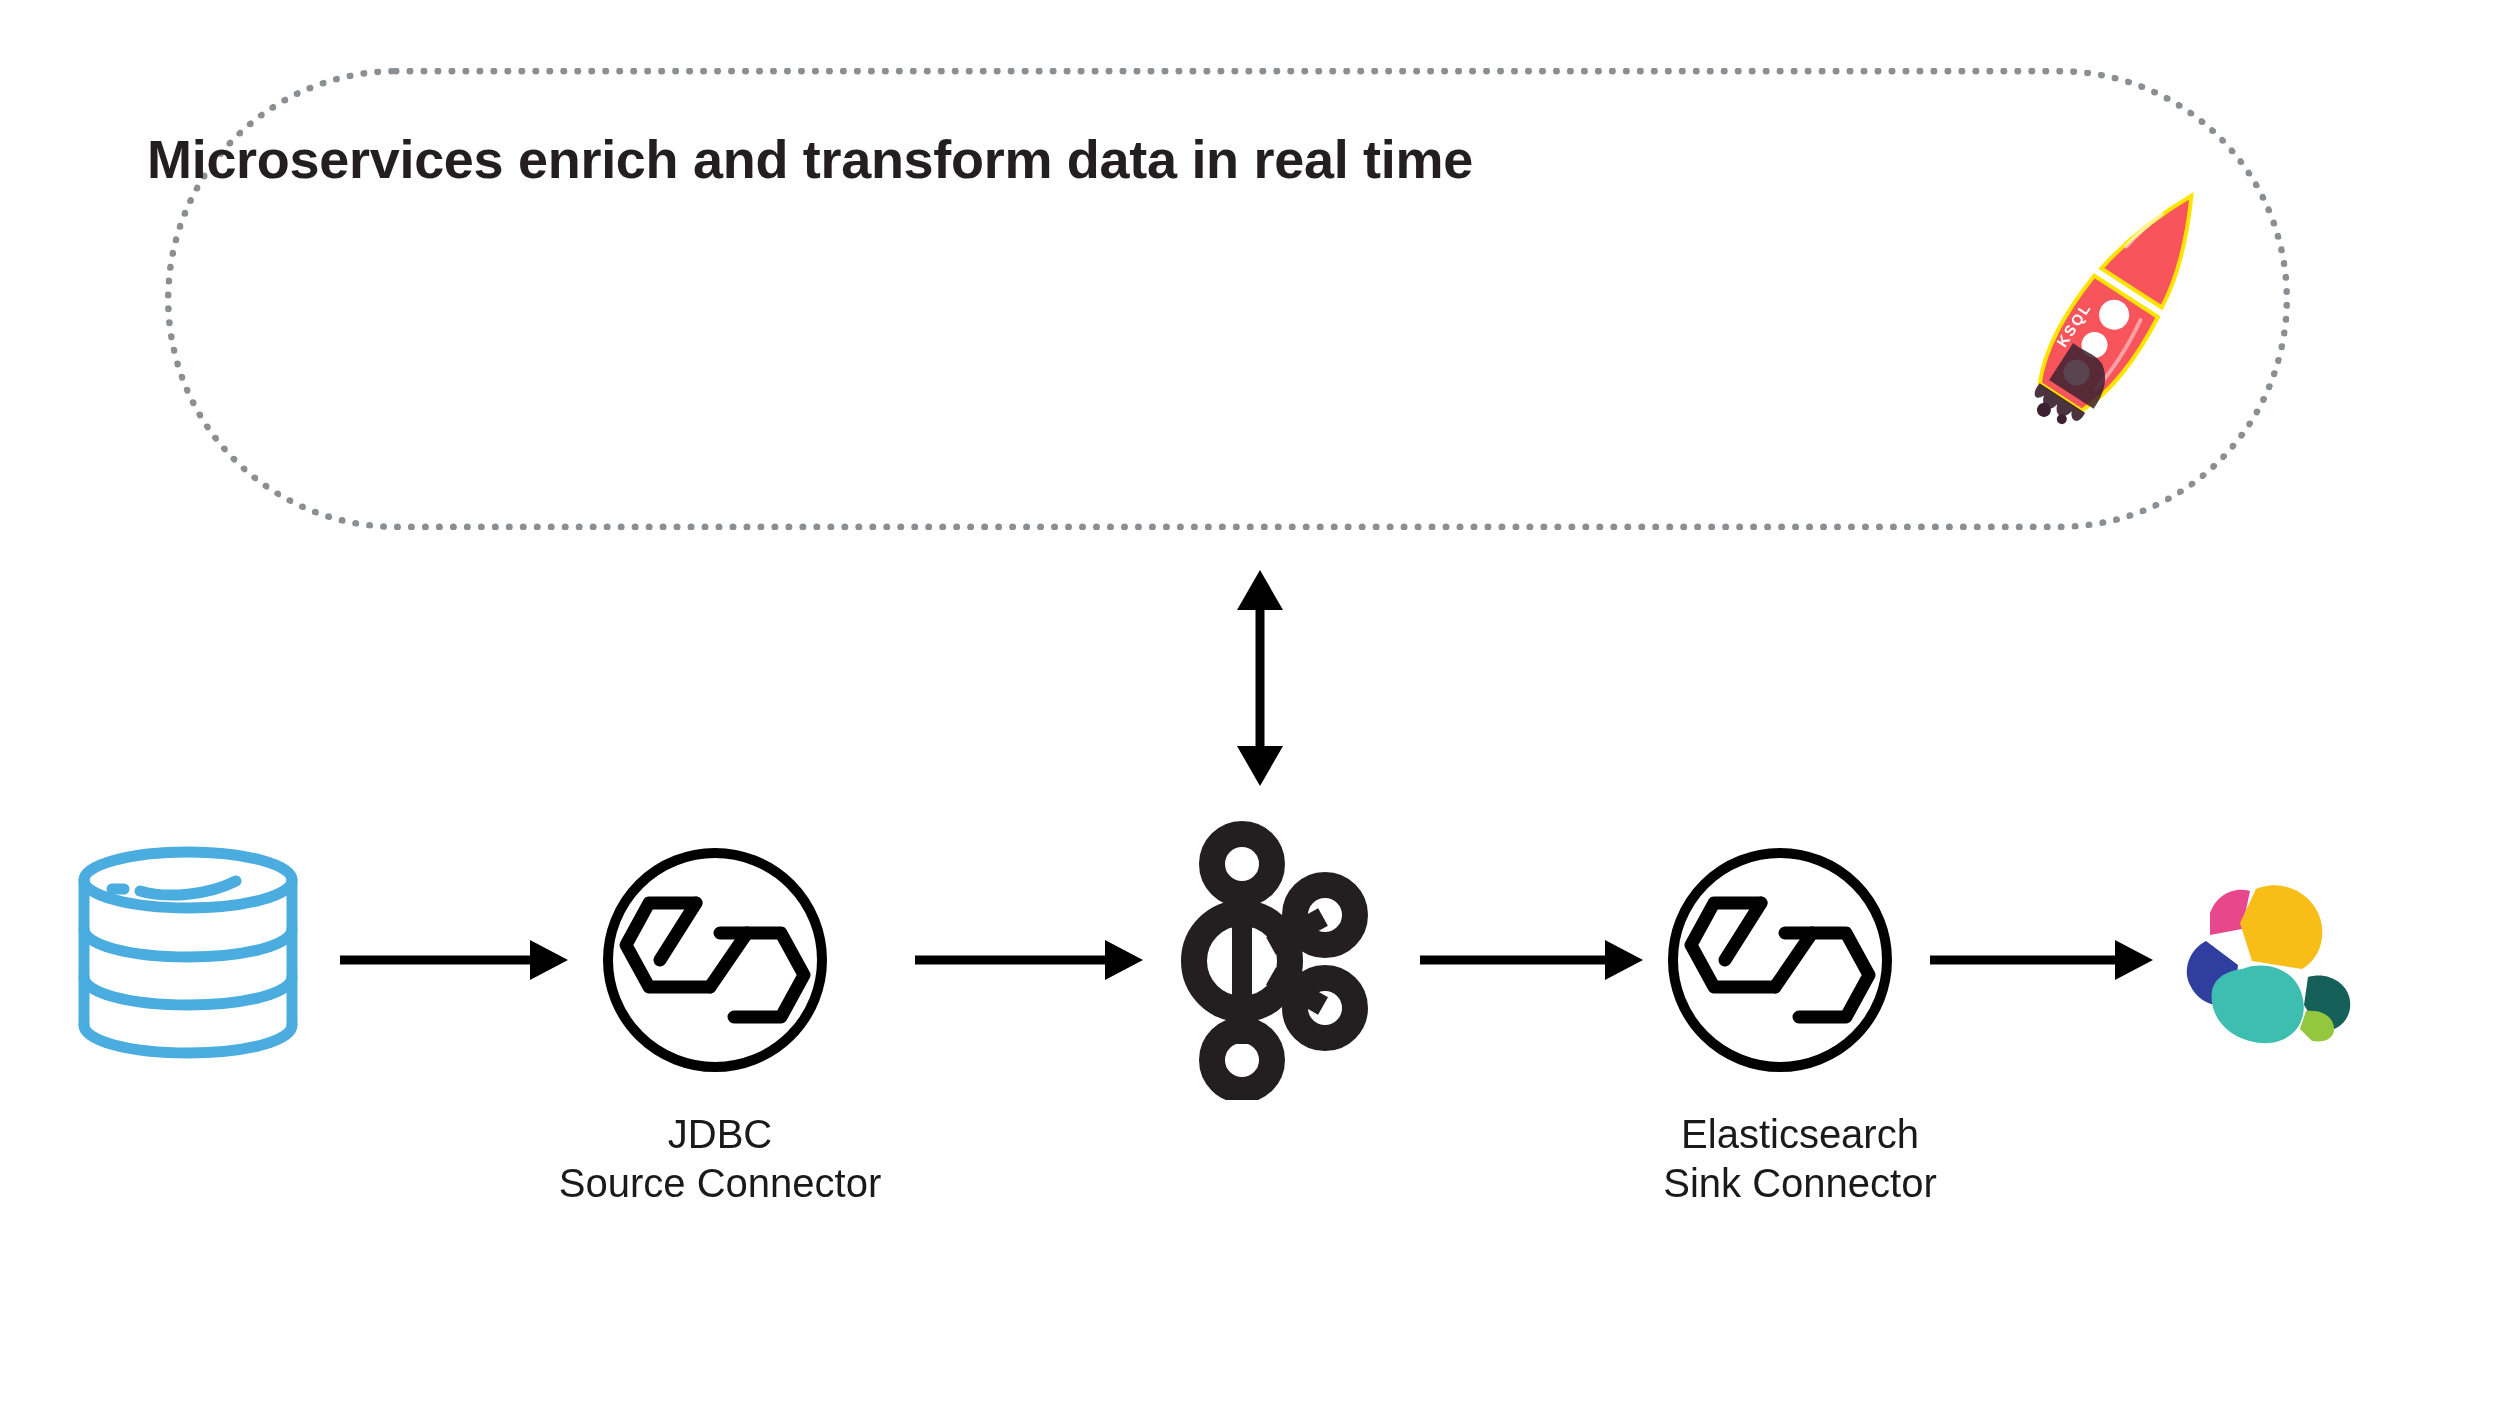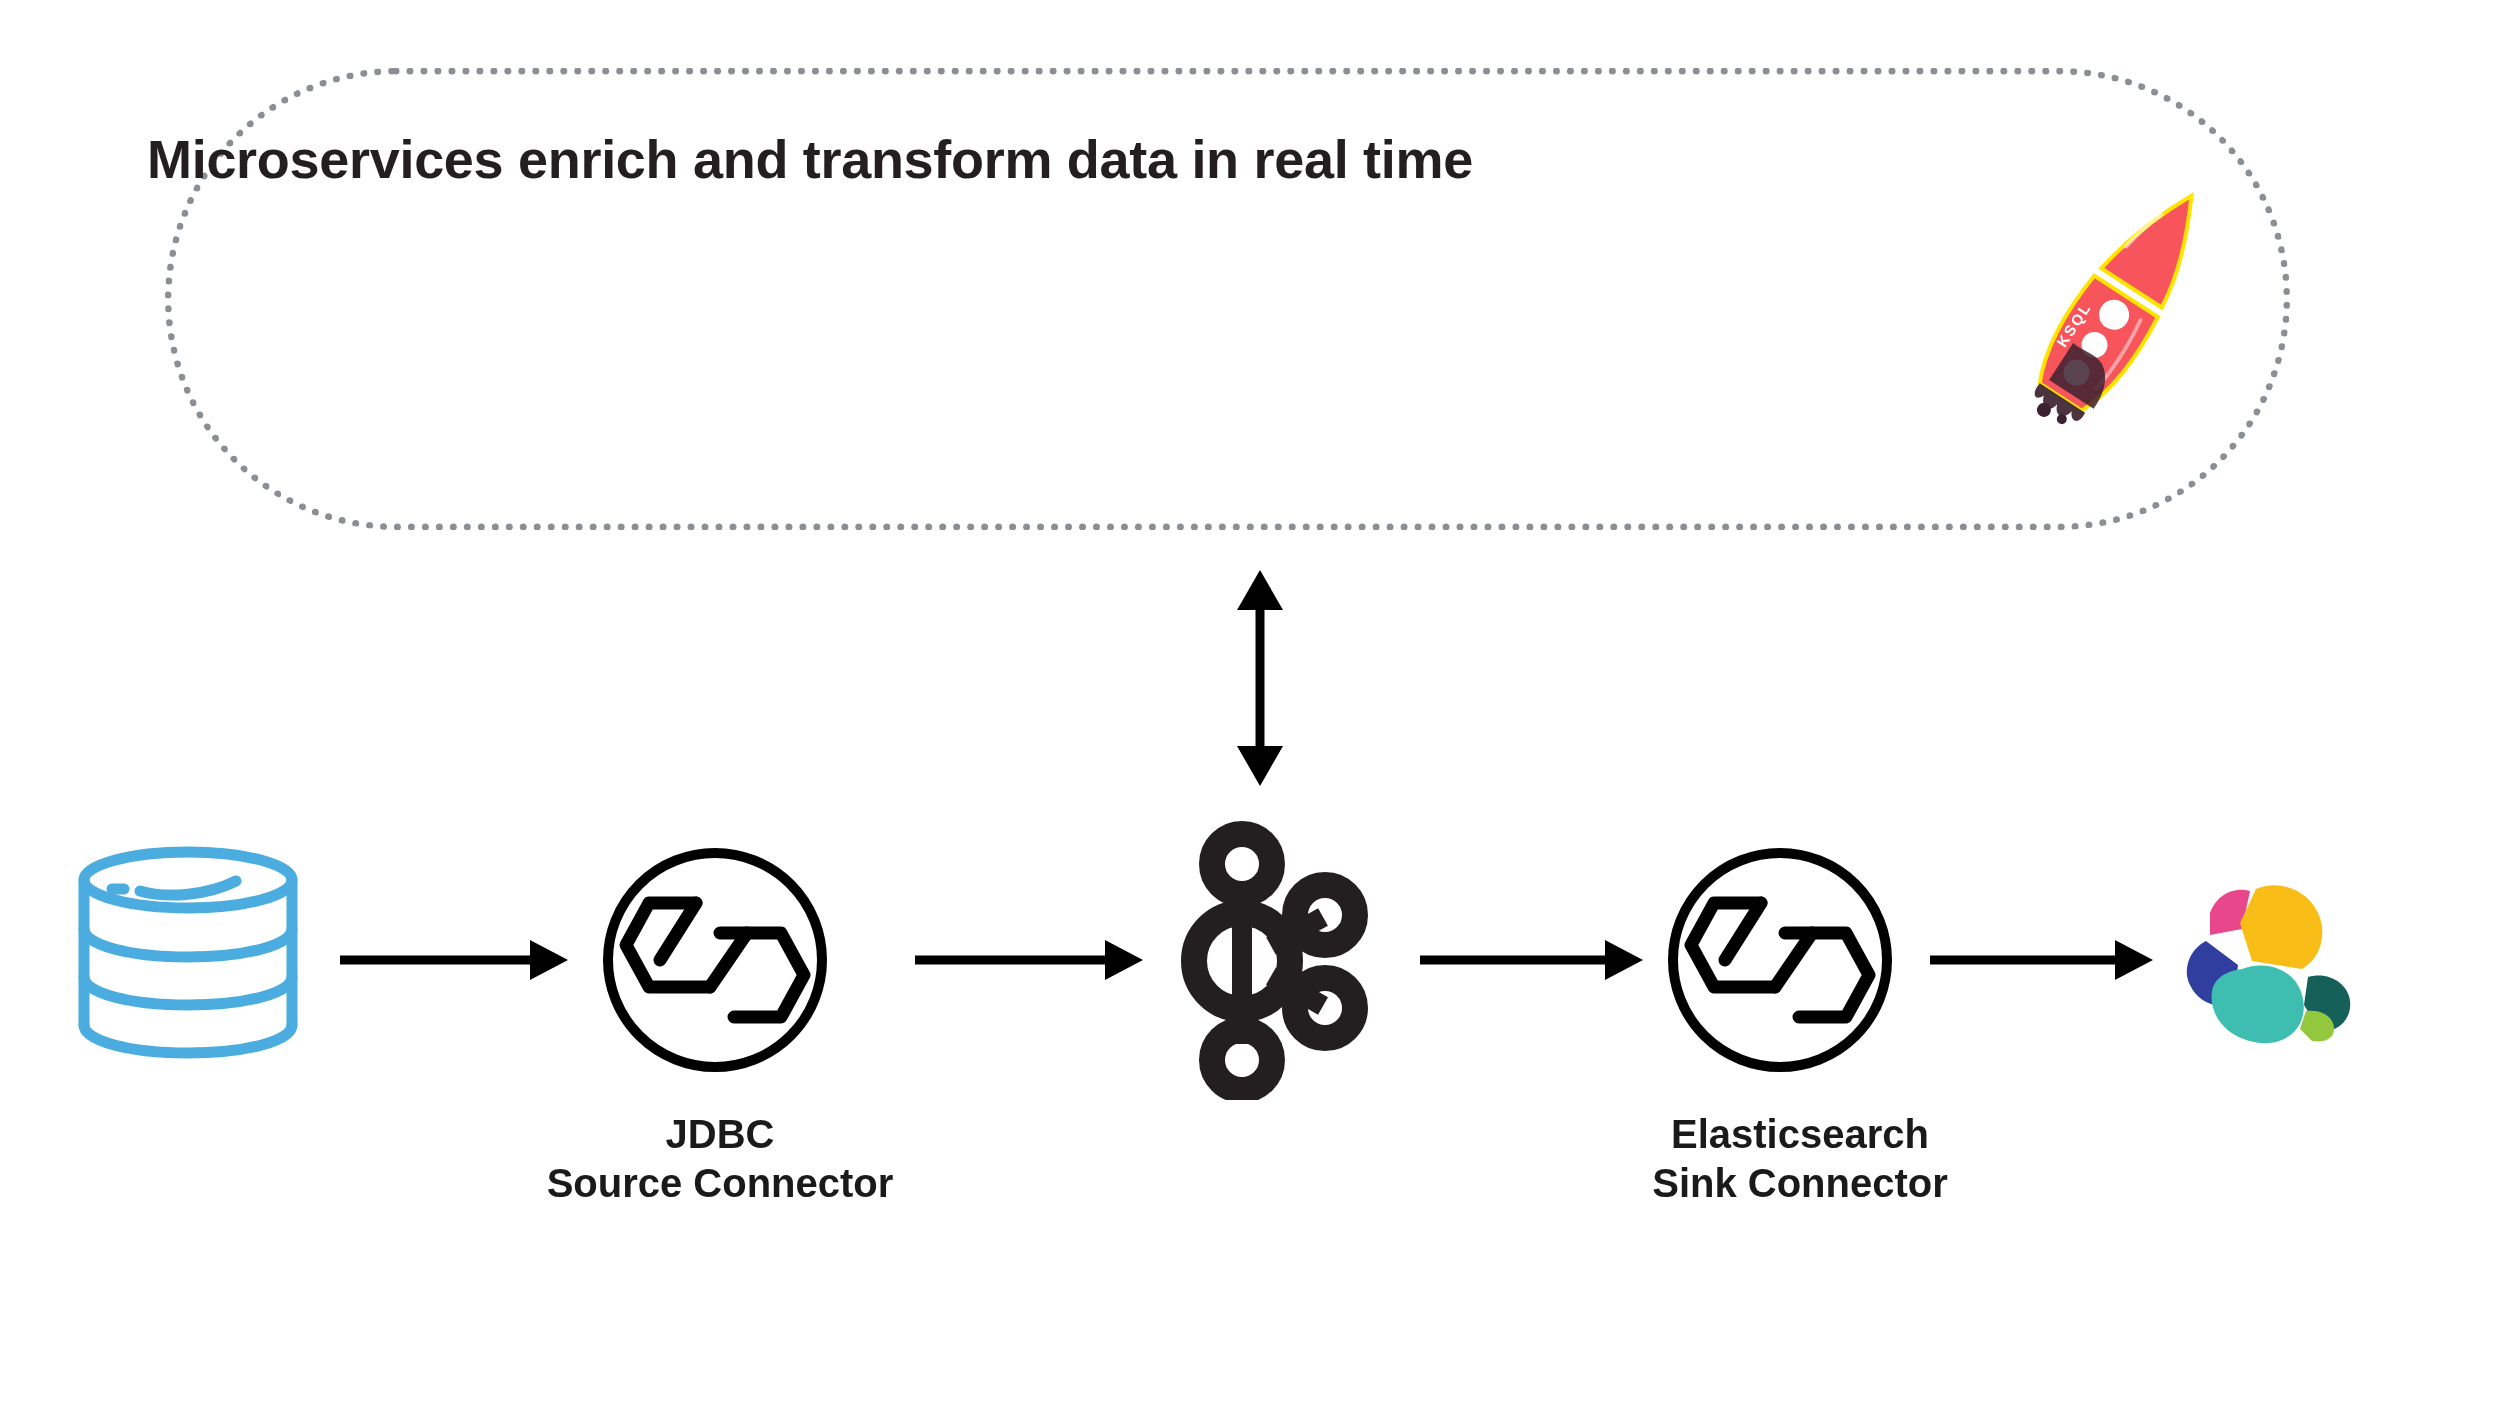--- a/index.html
+++ b/index.html
@@ -93,21 +93,21 @@
   }
 
   
   .node {
     position: absolute;
   }
   .node-label {
     position: absolute;
     text-align: center;
     font-size: 40px;
-    font-weight: bold;
+    font-weight: normal;
     color: #1a1a1a;
     line-height: 1.22;
     white-space: pre-line;
   }
 
   .db-icon      { left: 68px;   top: 845px;  width: 240px; height: 215px; }
   .jdbc-icon    { left: 600px;  top: 845px;  width: 230px; height: 230px; }
   .kafka-icon   { left: 1175px; top: 820px;  width: 215px; height: 280px; }
   .es-conn-icon { left: 1665px; top: 845px;  width: 230px; height: 230px; }
   .es-icon      { left: 2172px; top: 865px;  width: 200px; height: 180px; }

